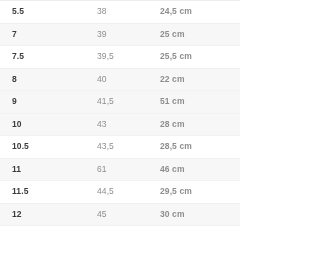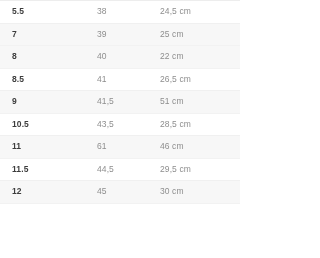--- a/index.html
+++ b/index.html
@@ -51,53 +51,58 @@
     font-weight: 700;
   }
   .col-eu {
     width: 63px;
     color: #8e8e8e;
     font-weight: 400;
   }
   .col-cm {
     width: 92px;
     color: #8e8e8e;
-    font-weight: 400;
+    font-weight: 700;
     margin-top: 42px;
   }
 </style>
 </head>
 <body>
 
 <table class="size-table">
   <tbody>
       <tr class="stripe-even">
         <td class="col-us">5.5</td>
         <td class="col-eu">38</td>
         <td class="col-cm">24,5 cm</td>
       </tr>
       <tr class="stripe-odd">
         <td class="col-us">7</td>
         <td class="col-eu">39</td>
         <td class="col-cm">25 cm</td>
       </tr>
+      <tr class="stripe-even">
+        <td class="col-us">7.5</td>
+        <td class="col-eu">39,5</td>
+        <td class="col-cm">25,5 cm</td>
+      </tr>
       <tr class="stripe-odd">
         <td class="col-us">8</td>
         <td class="col-eu">40</td>
         <td class="col-cm">22 cm</td>
       </tr>
-      <tr class="stripe-even">
-        <td class="col-us">8.5</td>
-        <td class="col-eu">41</td>
-        <td class="col-cm">26,5 cm</td>
-      </tr>
       <tr class="stripe-odd">
         <td class="col-us">9</td>
         <td class="col-eu">41,5</td>
         <td class="col-cm">51 cm</td>
+      </tr>
+      <tr class="stripe-odd">
+        <td class="col-us">10</td>
+        <td class="col-eu">43</td>
+        <td class="col-cm">28 cm</td>
       </tr>
       <tr class="stripe-even">
         <td class="col-us">10.5</td>
         <td class="col-eu">43,5</td>
         <td class="col-cm">28,5 cm</td>
       </tr>
       <tr class="stripe-odd">
         <td class="col-us">11</td>
         <td class="col-eu">61</td>
         <td class="col-cm">46 cm</td>

